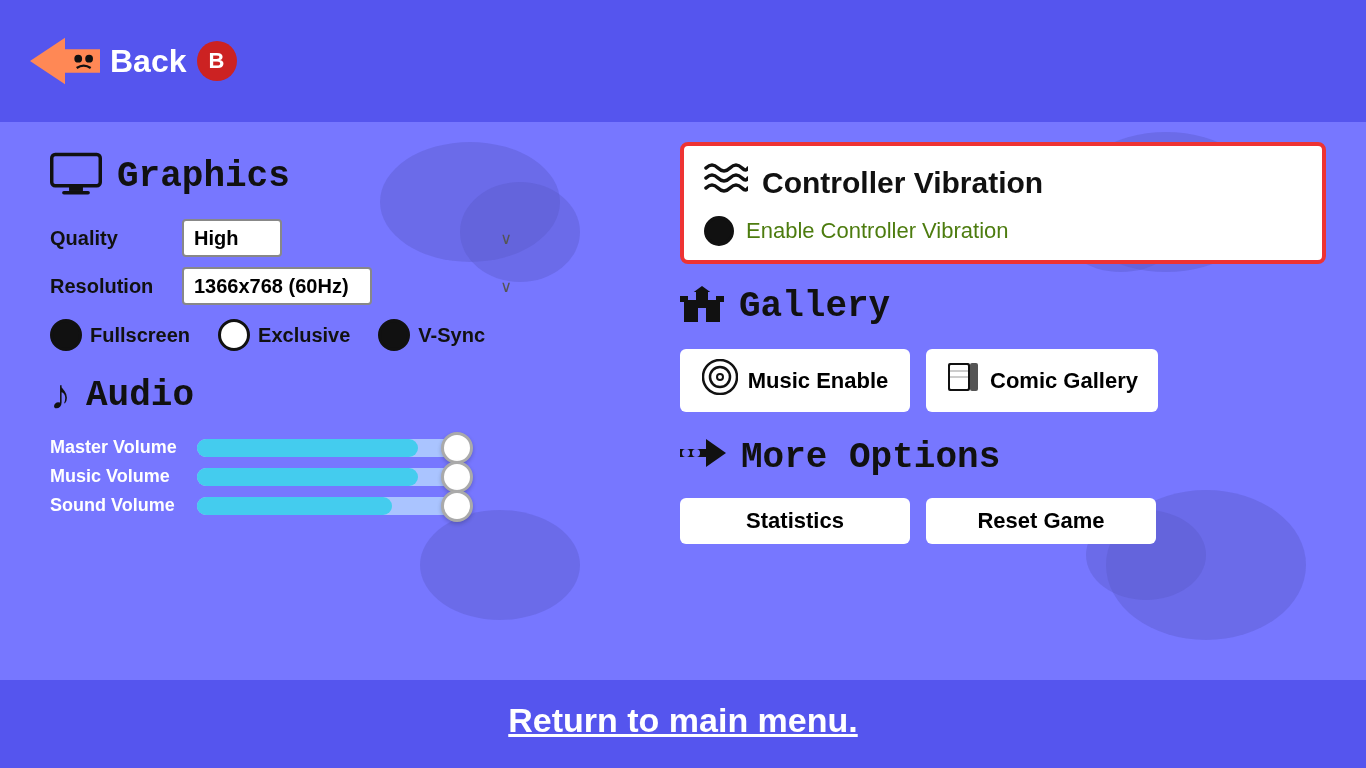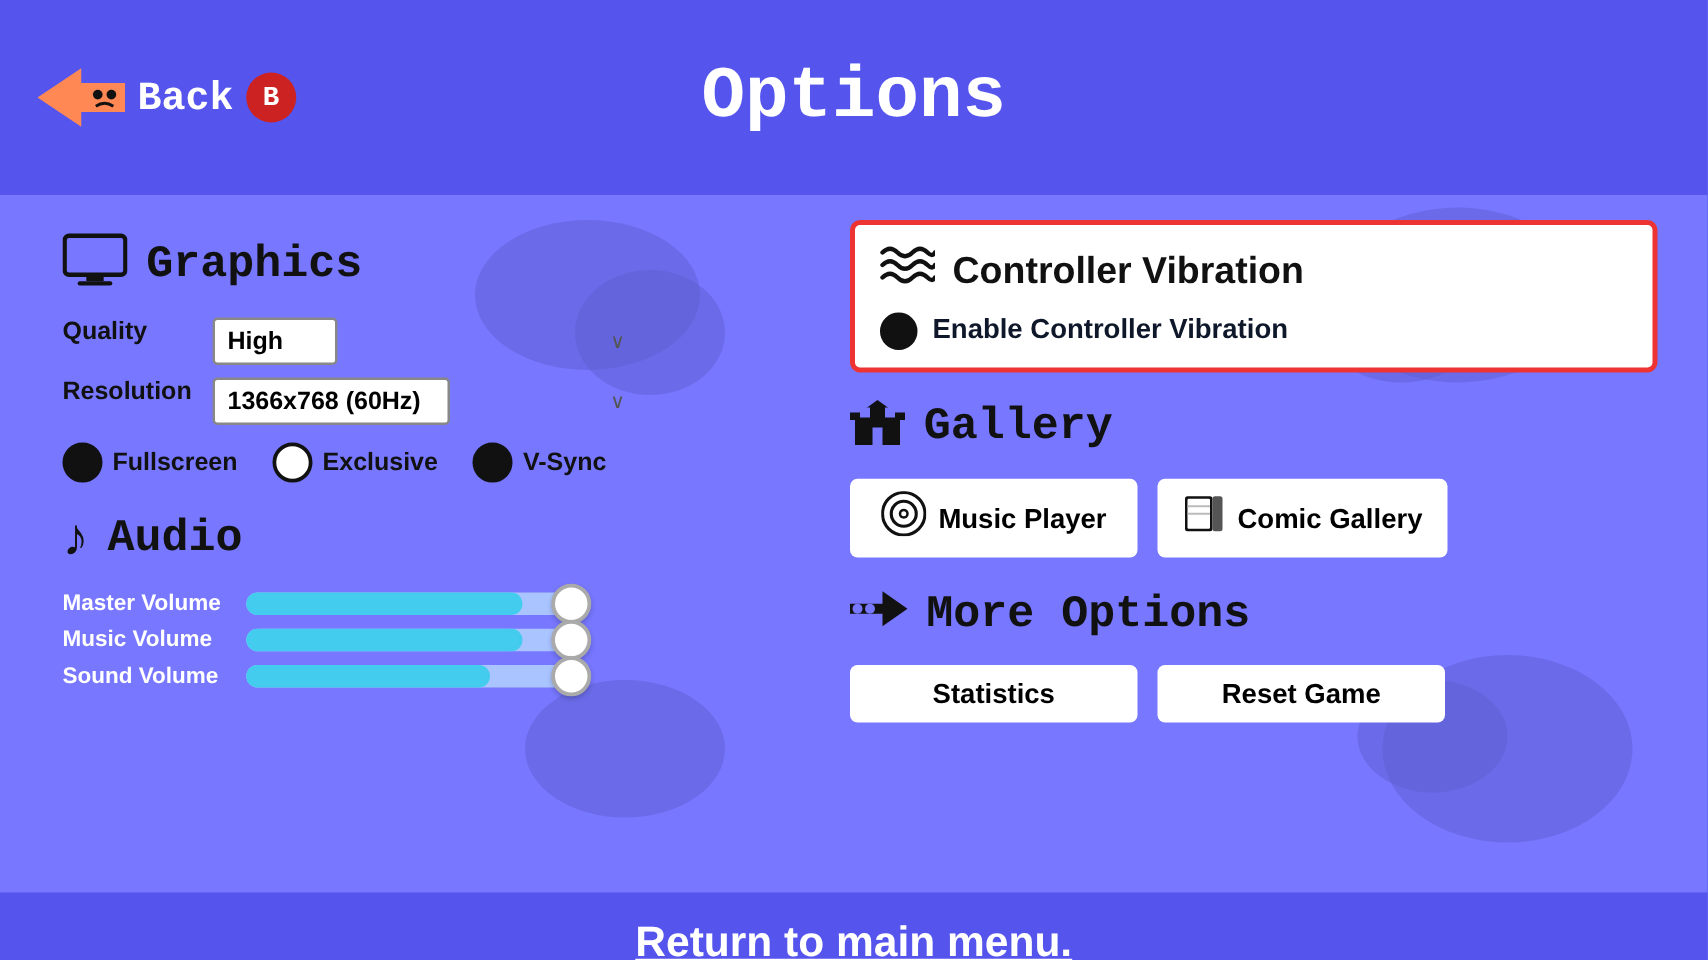--- a/index.html
+++ b/index.html
@@ -7,27 +7,26 @@
       width: 1366px;
       height: 768px;
       overflow: hidden;
       font-family: 'Arial Rounded MT Bold', 'Arial Black', Arial, sans-serif;
       background: #5555ee;
     }
 
     
     .header {
       background: #5555ee;
-      height: 156px;
+      height: 122px;
       display: flex;
       align-items: center;
       justify-content: center;
       position: relative;
       border-bottom: none;
-      font-family: Liberation Mono, monospace;
     }
     .back-btn {
       position: absolute;
       left: 30px;
       display: flex;
       align-items: center;
       gap: 10px;
       cursor: pointer;
     }
     .back-arrow-icon {
@@ -108,22 +107,22 @@
       margin-bottom: 20px;
     }
     .monitor-icon svg {
       width: 52px;
       height: 45px;
     }
 
     
     .setting-row {
       display: flex;
-      align-items: flex-start;
-      gap: 20px;
+      align-items: center;
+      gap: 32px;
       margin-bottom: 10px;
     }
     .setting-label {
       font-size: 20px;
       color: #111;
       font-weight: bold;
       width: 100px;
     }
     .setting-select {
       flex: 1;
@@ -251,25 +250,25 @@
     .vibration-icon {
       font-size: 32px;
     }
     .vibration-title {
       font-size: 30px;
       font-weight: 900;
       color: #111;
     }
     .vibration-option {
       display: flex;
-      align-items: flex-start;
+      align-items: center;
       gap: 12px;
       font-size: 22px;
-      font-weight: bold;
-      color: #0f172a;
+      font-weight: normal;
+      color: #4d7c0f;
     }
 
     
     .gallery-section {
       margin-bottom: 23px;
     }
     .gallery-icon {
       font-size: 36px;
     }
     .btn-row {
@@ -338,21 +337,20 @@
 
       <polygon points="0,35 45,5 45,20 90,20 90,50 45,50 45,65" fill="#ff8855"></polygon>
 
       <circle cx="62" cy="32" r="5" fill="#111"></circle>
       <circle cx="76" cy="32" r="5" fill="#111"></circle>
       <path d="M60 44 Q69 38 78 44" stroke="#111" stroke-width="3" fill="none"></path>
     </svg>
     <span class="back-label">Back</span>
     <div class="b-badge">B</div>
   </div>
-  <h1 class="page-title">Options</h1>
 </div>
 
 <div class="main-content">
 
   <div class="bg-shape cloud1"></div>
   <div class="bg-shape cloud2"></div>
   <div class="bg-shape cloud3"></div>
   <div class="bg-shape cloud4"></div>
   <div class="bg-shape cloud5"></div>
   <div class="bg-shape cloud6"></div>
@@ -485,21 +483,21 @@
         <button class="action-btn">
           <span class="btn-icon">
             
             <svg width="36" height="36" viewBox="0 0 36 36" fill="none" xmlns="http://www.w3.org/2000/svg">
               <circle cx="18" cy="18" r="17" stroke="#111" stroke-width="2.5" fill="none"></circle>
               <circle cx="18" cy="18" r="10" stroke="#111" stroke-width="2.5" fill="none"></circle>
               <circle cx="18" cy="18" r="4" fill="#111"></circle>
               <circle cx="18" cy="18" r="2" fill="white"></circle>
             </svg>
           </span>
-          <span>Music Player</span>
+          <span>Music Enable</span>
         </button>
         <button class="action-btn">
           <span class="btn-icon">
             
             <svg width="34" height="34" viewBox="0 0 34 34" fill="none" xmlns="http://www.w3.org/2000/svg">
               <rect x="2" y="3" width="22" height="28" rx="2" fill="#111"></rect>
               <rect x="4" y="5" width="18" height="24" rx="1" fill="white"></rect>
               <rect x="24" y="3" width="8" height="28" rx="2" fill="#555"></rect>
               <line x1="4" y1="11" x2="22" y2="11" stroke="#bbb" stroke-width="1.5"></line>
               <line x1="4" y1="17" x2="22" y2="17" stroke="#bbb" stroke-width="1.5"></line>

